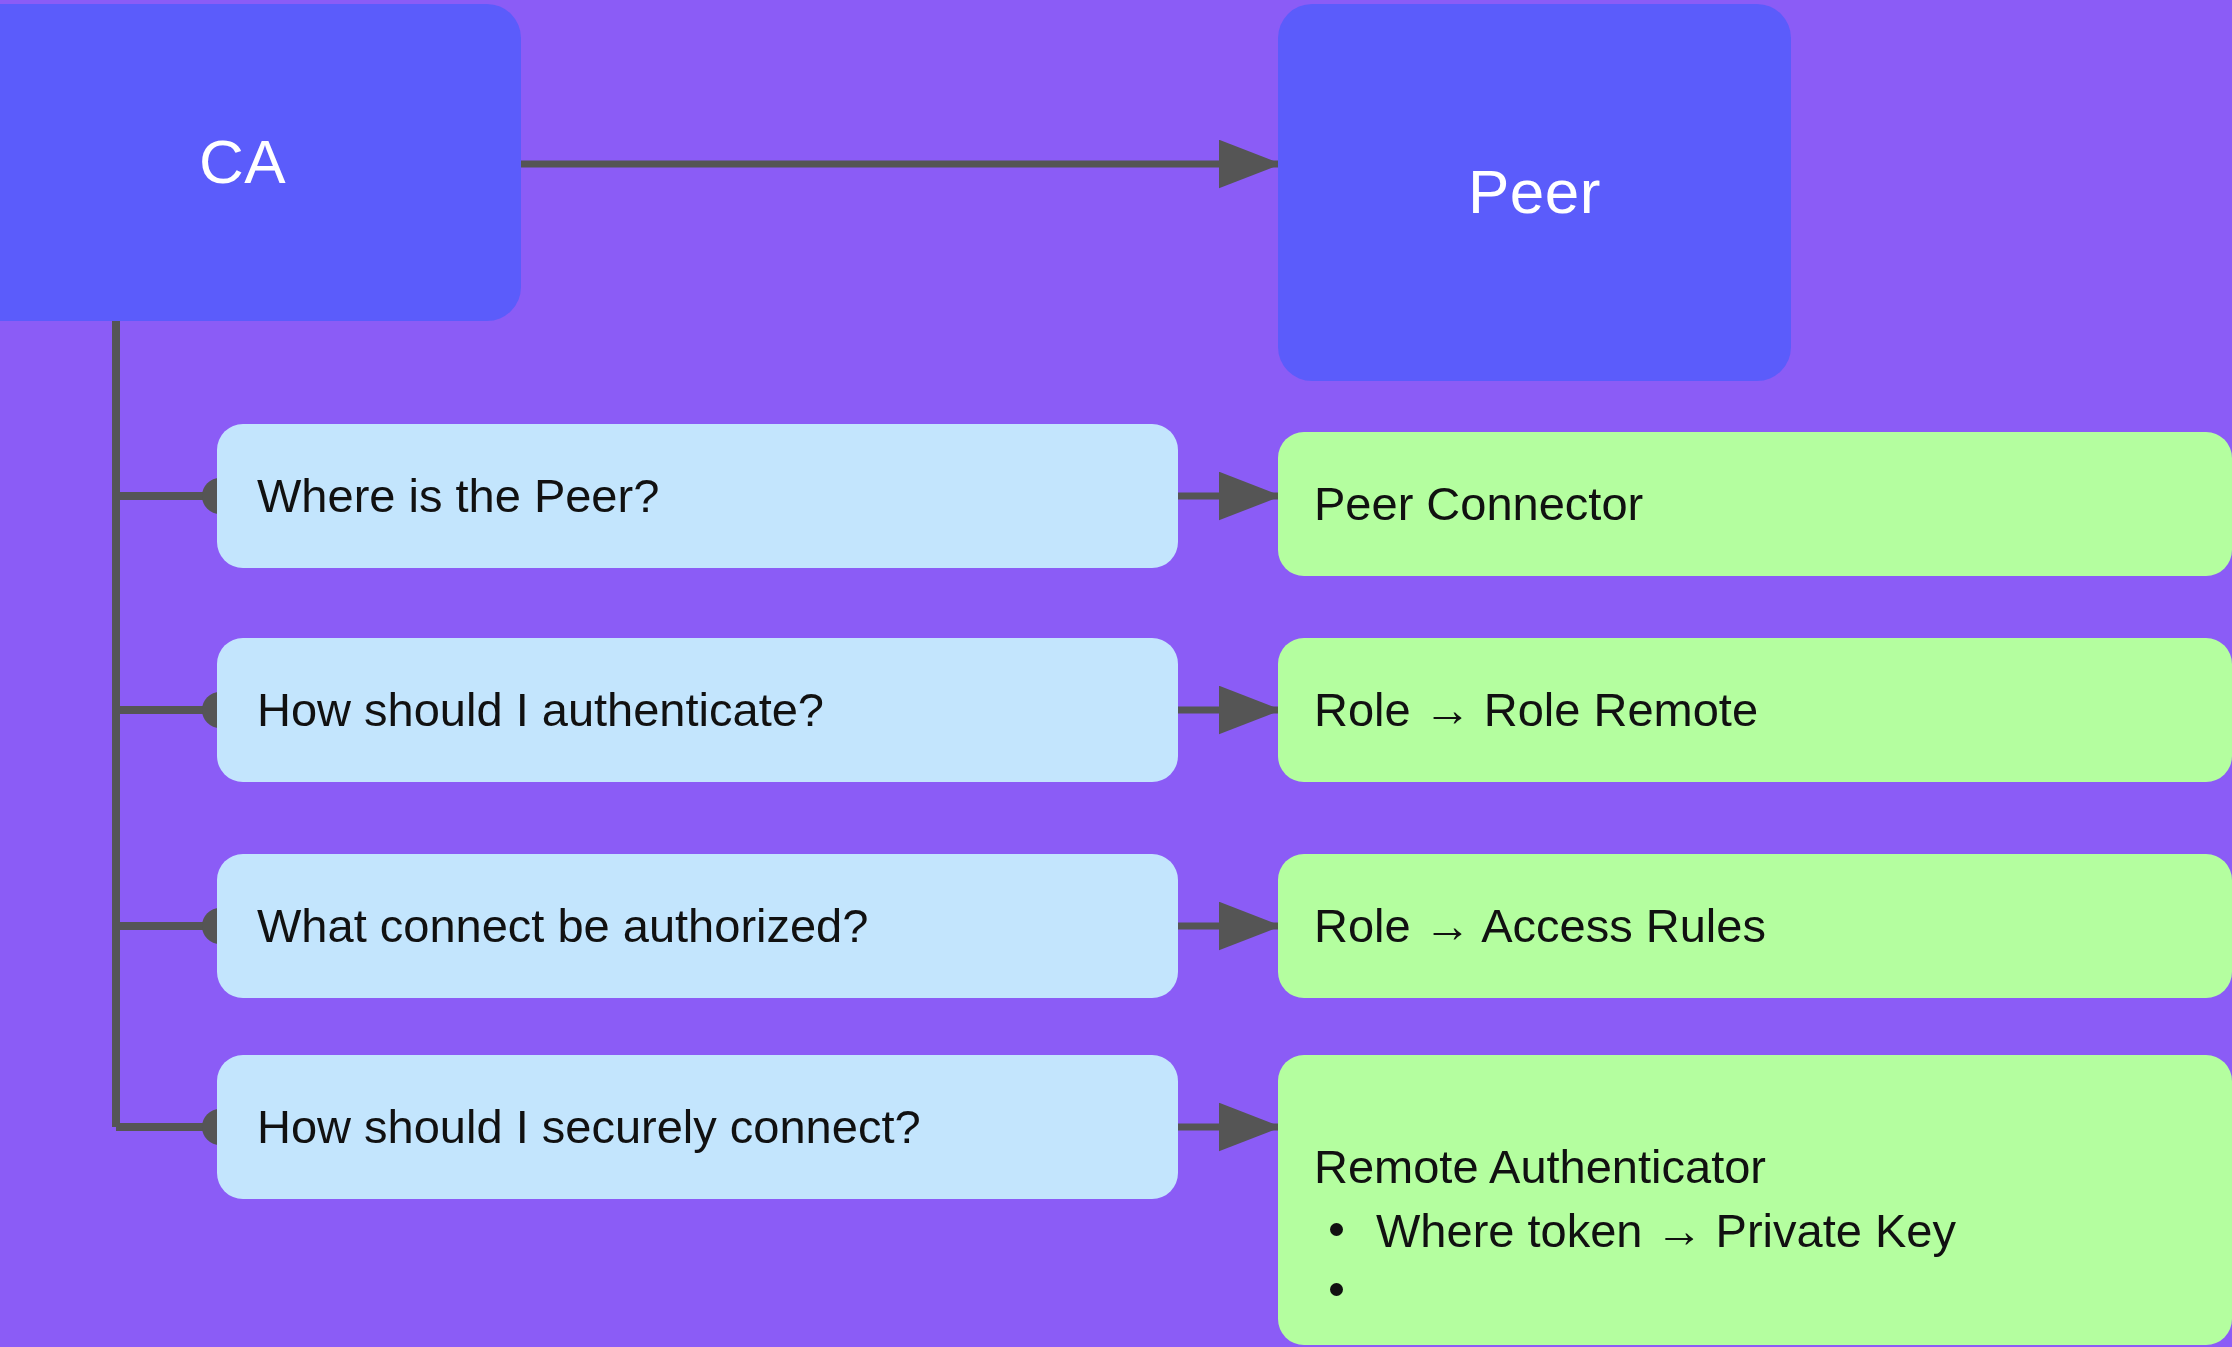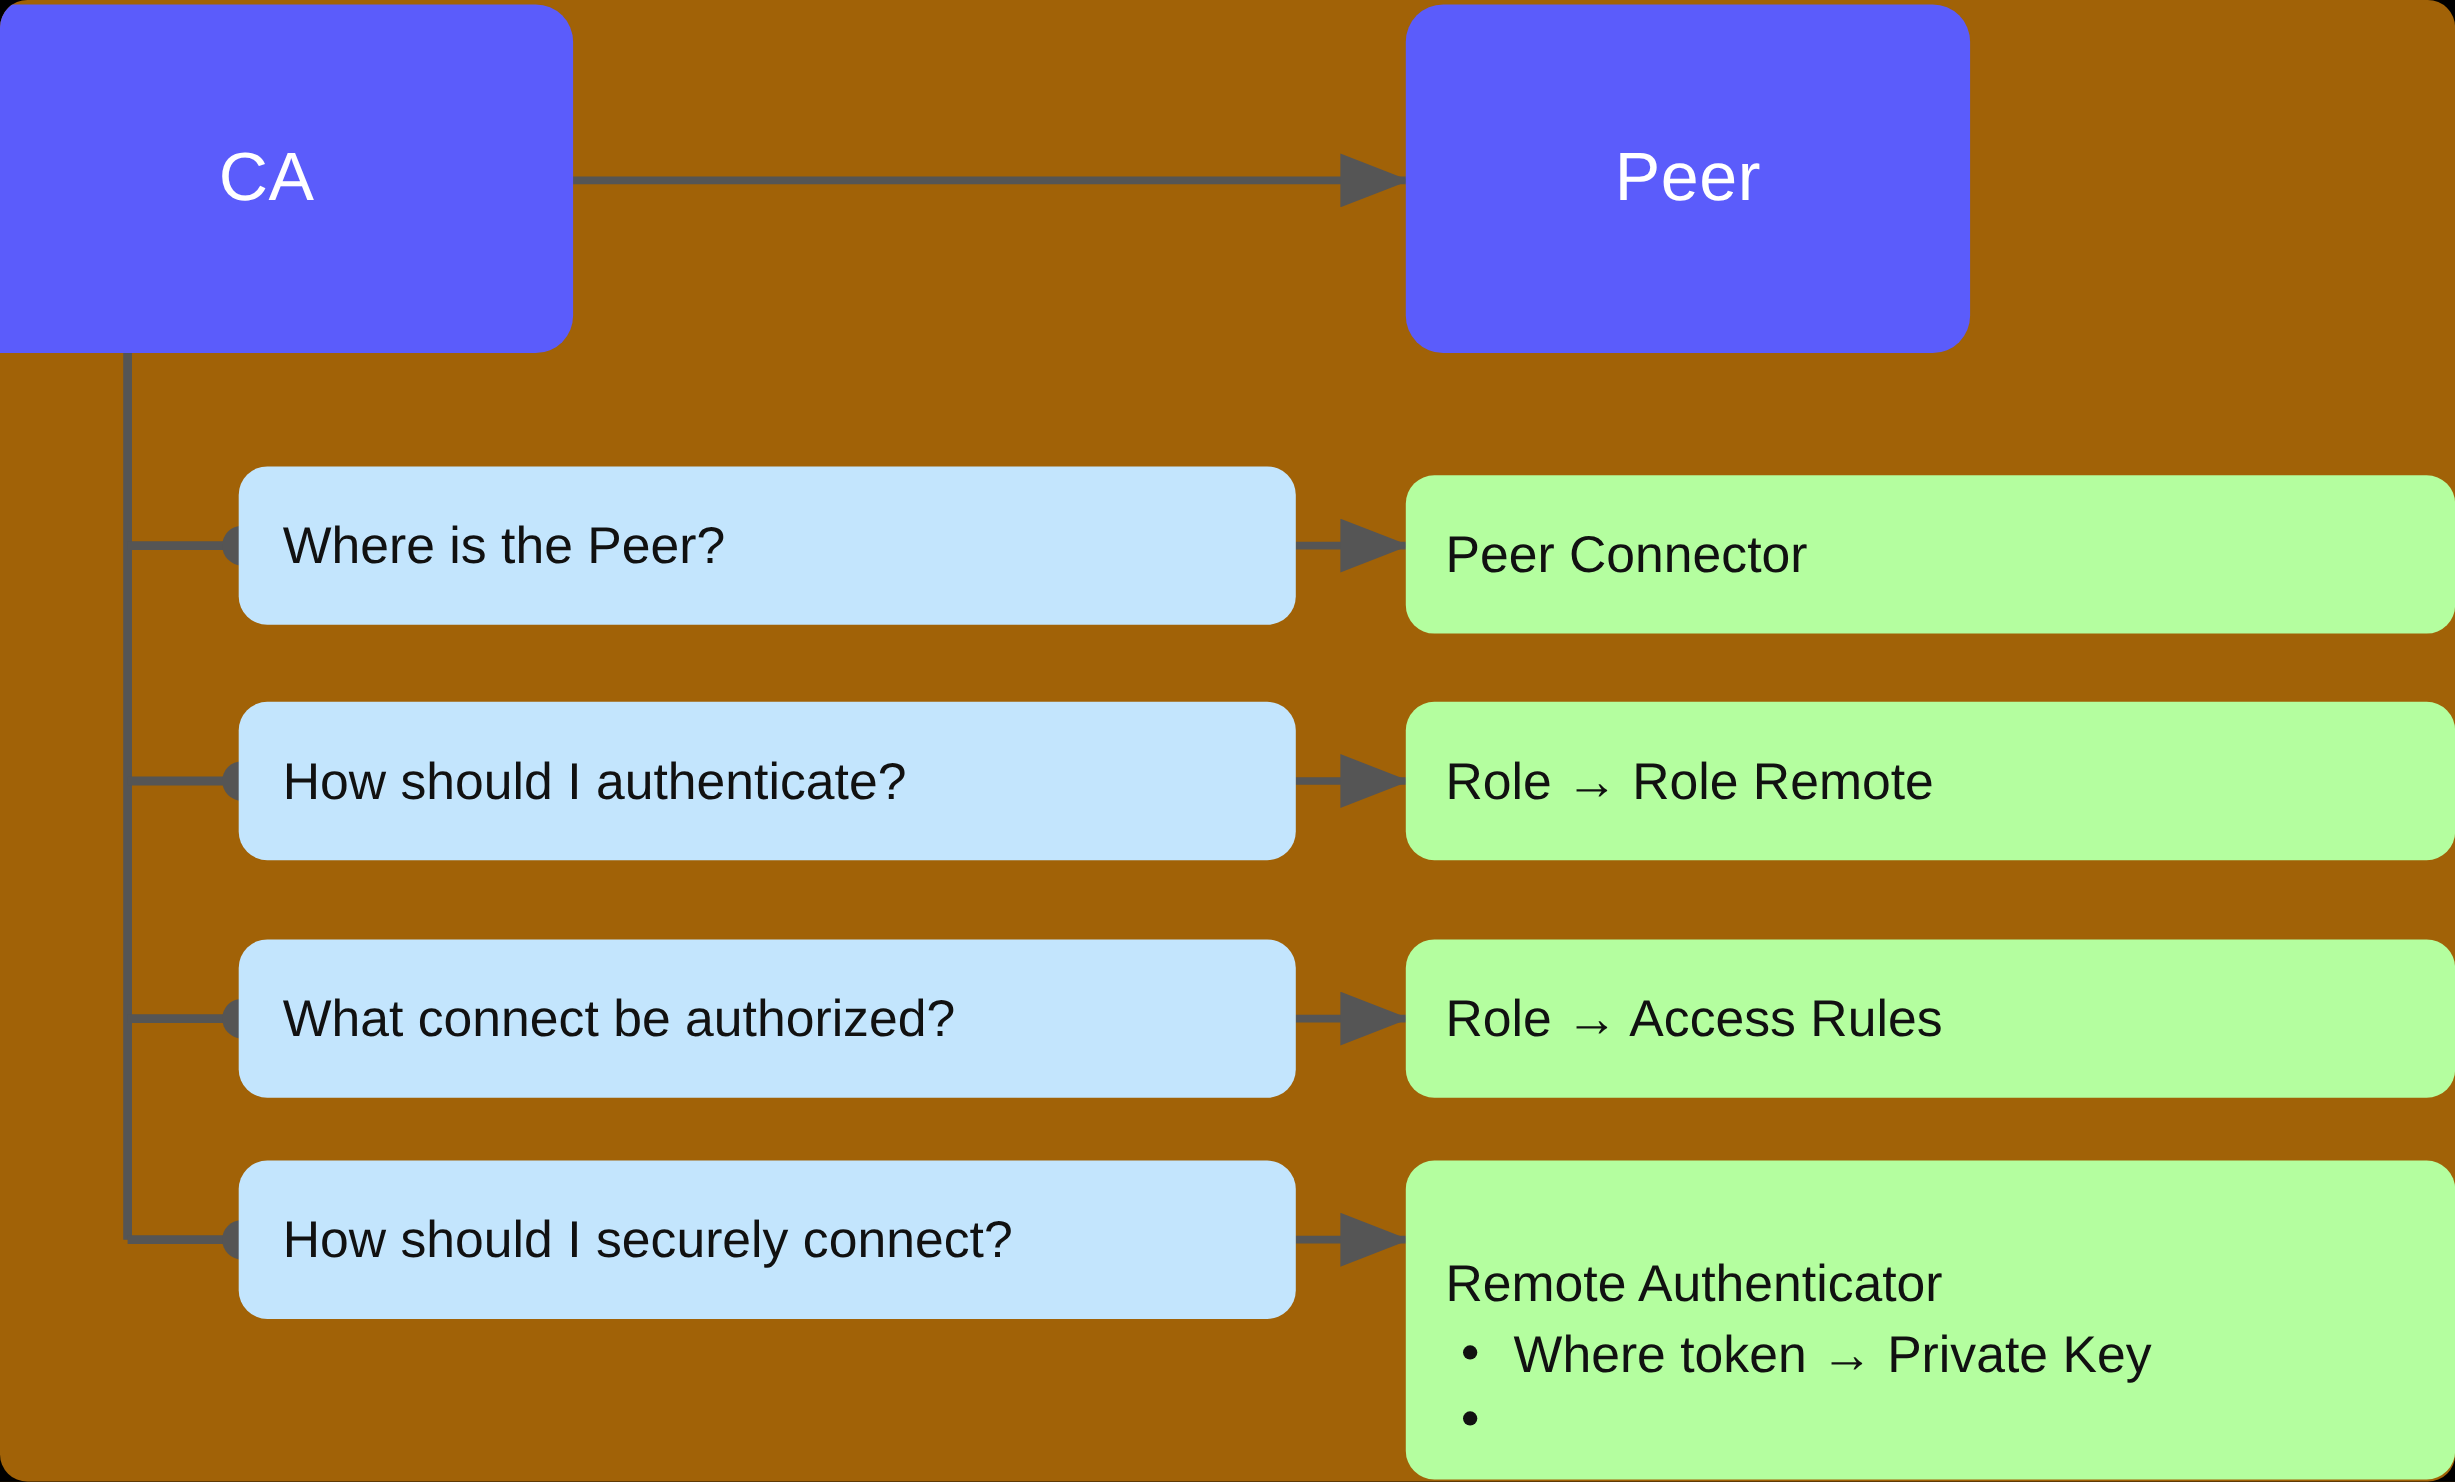--- a/index.html
+++ b/index.html
@@ -7,23 +7,22 @@
     padding: 0;
     background: #000000;
   }
   body {
     font-family: "Liberation Sans", sans-serif;
   }
   #canvas {
     position: relative;
     width: 2232px;
     height: 1347px;
-    background: #a16207;
+    background: #8b5cf6;
     overflow: hidden;
-    border-radius: 25px;
   }
   .node {
     position: absolute;
     box-sizing: border-box;
     border-radius: 34px;
     display: flex;
     align-items: center;
   }
   .node-actor {
     background: #5b5cfb;
@@ -120,21 +119,21 @@
     <line x1="1178" y1="496" x2="1278" y2="496" stroke="#555555" stroke-width="7" marker-end="url(#arrowhead)"></line>
     <line x1="1178" y1="710" x2="1278" y2="710" stroke="#555555" stroke-width="7" marker-end="url(#arrowhead)"></line>
     <line x1="1178" y1="926" x2="1278" y2="926" stroke="#555555" stroke-width="7" marker-end="url(#arrowhead)"></line>
     <line x1="1178" y1="1127" x2="1278" y2="1127" stroke="#555555" stroke-width="7" marker-end="url(#arrowhead)"></line>
   </svg>
 
   <div class="node node-actor" style="left:-36px; top:4px; width:557px; height:317px;">
     <span class="node-label">CA</span>
   </div>
 
-  <div class="node node-actor" style="left:1278px; top:4px; width:513px; height:317px;">
+  <div class="node node-actor" style="left:1278px; top:4px; width:513px; height:377px;">
     <span class="node-label">Peer</span>
   </div>
 
   <div class="node node-question" style="left:217px; top:424px; width:961px; height:144px;">
     <span class="node-label">Where is the Peer?</span>
   </div>
   <div class="node node-answer" style="left:1278px; top:432px; width:954px; height:144px;">
     <span class="node-label">Peer Connector</span>
   </div>
 

